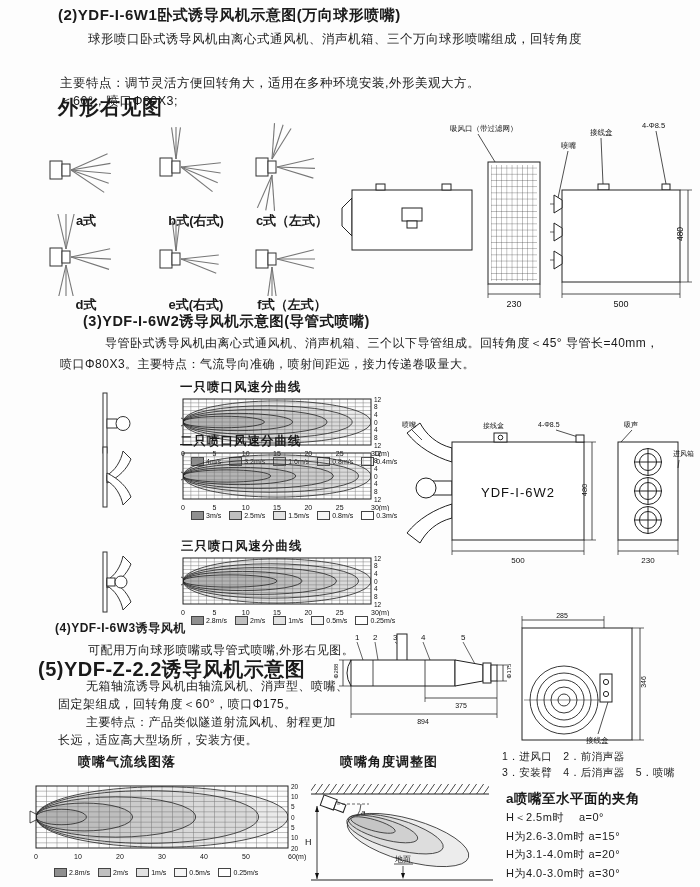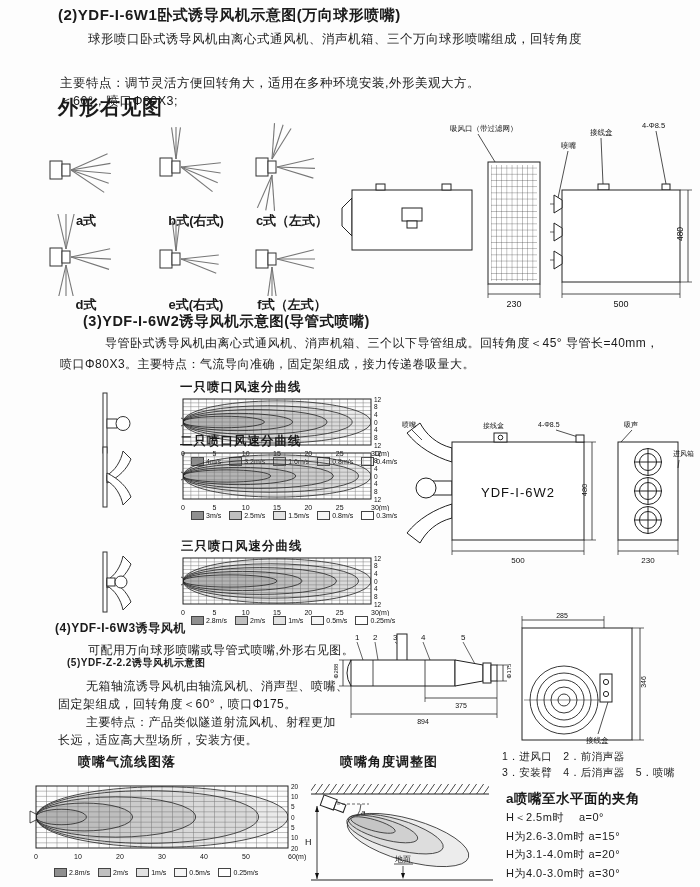--- a/index.html
+++ b/index.html
@@ -160,21 +160,21 @@
     <line x1="222" y1="176" x2="340" y2="176" stroke="#222" stroke-width="0.8"></line>
     <text x="281" y="189" font-size="9" text-anchor="middle" fill="#111">500</text>
     <line x1="340" y1="72" x2="352" y2="72" stroke="#222" stroke-width="0.7"></line>
     <line x1="340" y1="164" x2="352" y2="164" stroke="#222" stroke-width="0.7"></line>
     <line x1="348" y1="72" x2="348" y2="164" stroke="#222" stroke-width="0.8"></line>
     <text x="345" y="118" font-size="8.5" text-anchor="middle" fill="#111" transform="rotate(-90 343 118)">480</text>
   </svg>
 
   <div class="abs h-sec" style="left:55px;top:312px;font-size:14.5px;margin-left:28px;">(3)YDF-I-6W2诱导风机示意图(导管式喷嘴)</div>
   <div class="abs body-txt" style="left:105px;top:335px;font-size:12px;">导管卧式诱导风机由离心式通风机、消声机箱、三个以下导管组成。回转角度＜45° 导管长=40mm，</div>
-  <div class="abs body-txt" style="left:60px;top:356px;font-size:12px;">喷口Φ80X3。主要特点：气流导向准确，固定架组成，接力传递卷吸量大。</div>
+  <div class="abs body-txt" style="left:60px;top:356px;font-size:12px;">喷口Φ80X3。主要特点：气流导向准确，喷射间距远，接力传递卷吸量大。</div>
 
   <div class="abs" style="left:95px;top:379px;width:310px;">
     <svg class="abs" style="left:-12px;top:12px;" width="55" height="66">
         <rect x="20" y="2" width="4" height="60" fill="#fff" stroke="#333"></rect>
         <rect x="24" y="28" width="10" height="9" fill="#fff" stroke="#333"></rect>
         <circle cx="40" cy="32.5" r="7" fill="#fff" stroke="#333"></circle>
       </svg>
     <div class="chart-title" style="margin-left:85px;">一只喷口风速分曲线</div>
     <svg style="margin-left:86px;margin-top:1px;" width="224" height="60">
         <defs>
@@ -498,21 +498,21 @@
     <polyline points="289,42 288,50" fill="none" stroke="#222" stroke-width="0.8"></polyline>
     <line x1="228" y1="122" x2="228" y2="137" stroke="#222" stroke-width="0.7"></line>
     <line x1="288" y1="122" x2="288" y2="137" stroke="#222" stroke-width="0.7"></line>
     <line x1="228" y1="133" x2="288" y2="133" stroke="#222" stroke-width="0.8"></line>
     <text x="258" y="145" font-size="8" text-anchor="middle" fill="#111">230</text>
   </svg>
 
   <div class="abs h-sec" style="left:55px;top:620px;font-size:12px;">(4)YDF-I-6W3诱导风机</div>
   <div class="abs body-txt" style="left:88px;top:642px;font-size:12px;">可配用万向球形喷嘴或导管式喷嘴,外形右见图。</div>
 
-  <div class="abs h-sec" style="left:67px;top:656px;font-size:10px;">(5)YDF-Z-2.2诱导风机示意图</div>
+  <div class="abs h-sec" style="left:38px;top:656px;font-size:20px;">(5)YDF-Z-2.2诱导风机示意图</div>
   <div class="abs body-txt" style="left:86px;top:678px;font-size:12px;">无箱轴流诱导风机由轴流风机、消声型、喷嘴、</div>
   <div class="abs body-txt" style="left:58px;top:696px;font-size:12px;">固定架组成，回转角度＜60°，喷口Φ175。</div>
   <div class="abs body-txt" style="left:86px;top:714px;font-size:12px;">主要特点：产品类似隧道射流风机、射程更加</div>
   <div class="abs body-txt" style="left:58px;top:732px;font-size:12px;">长远，适应高大型场所，安装方便。</div>
 
   <svg class="abs" style="left:333px;top:630px;" width="185" height="100" viewBox="0 0 185 100">
     <text x="22" y="10" font-size="8" fill="#111">1</text>
     <text x="40" y="10" font-size="8" fill="#111">2</text>
     <text x="60" y="10" font-size="8" fill="#111">3</text>
     <text x="88" y="10" font-size="8" fill="#111">4</text>

